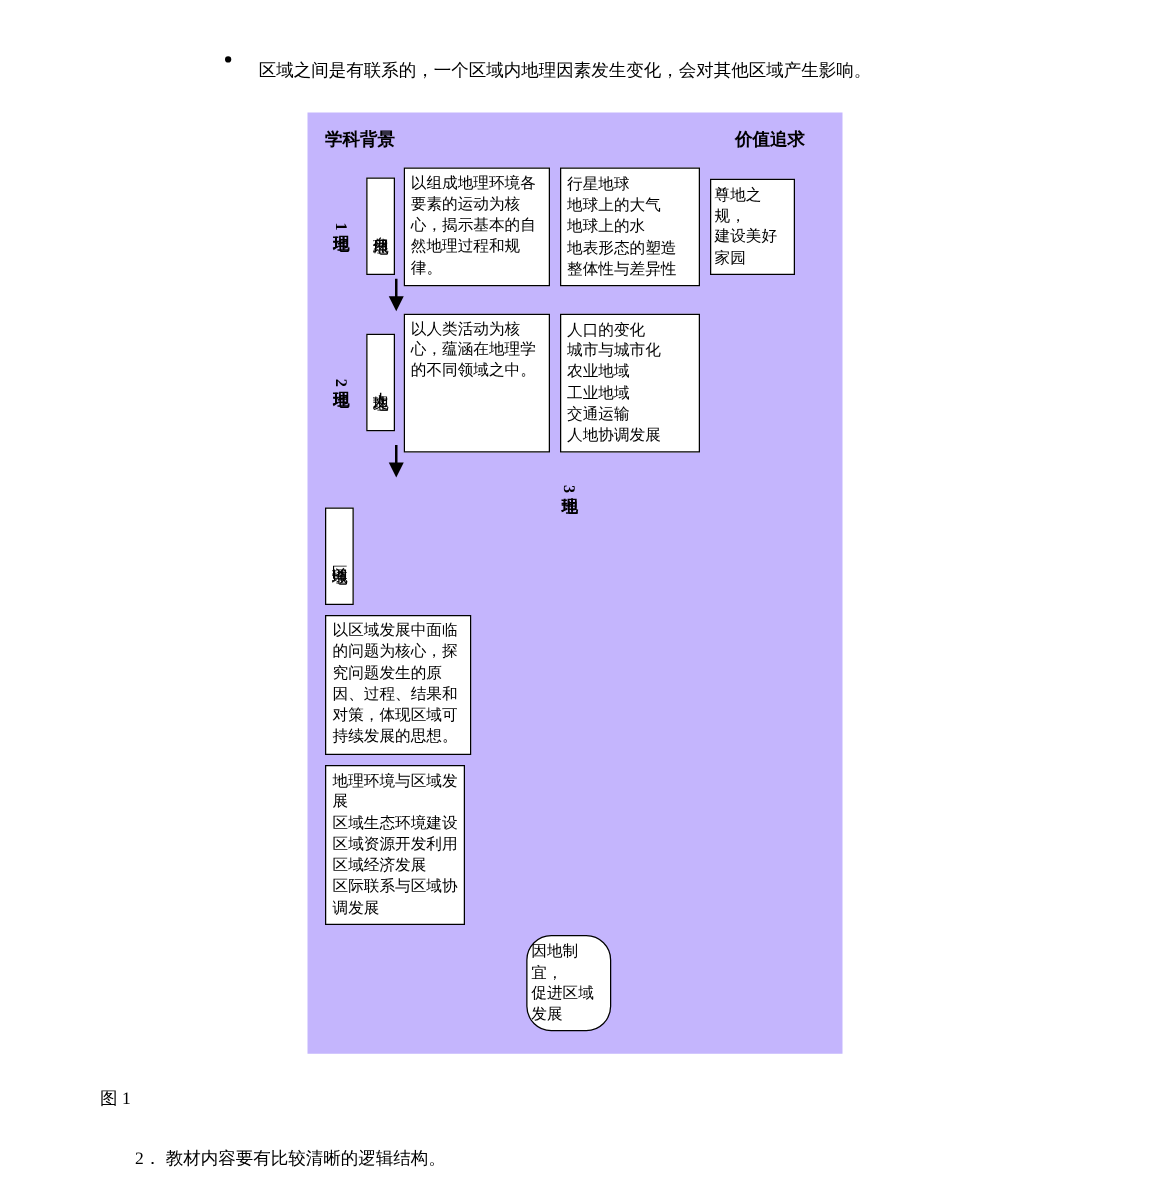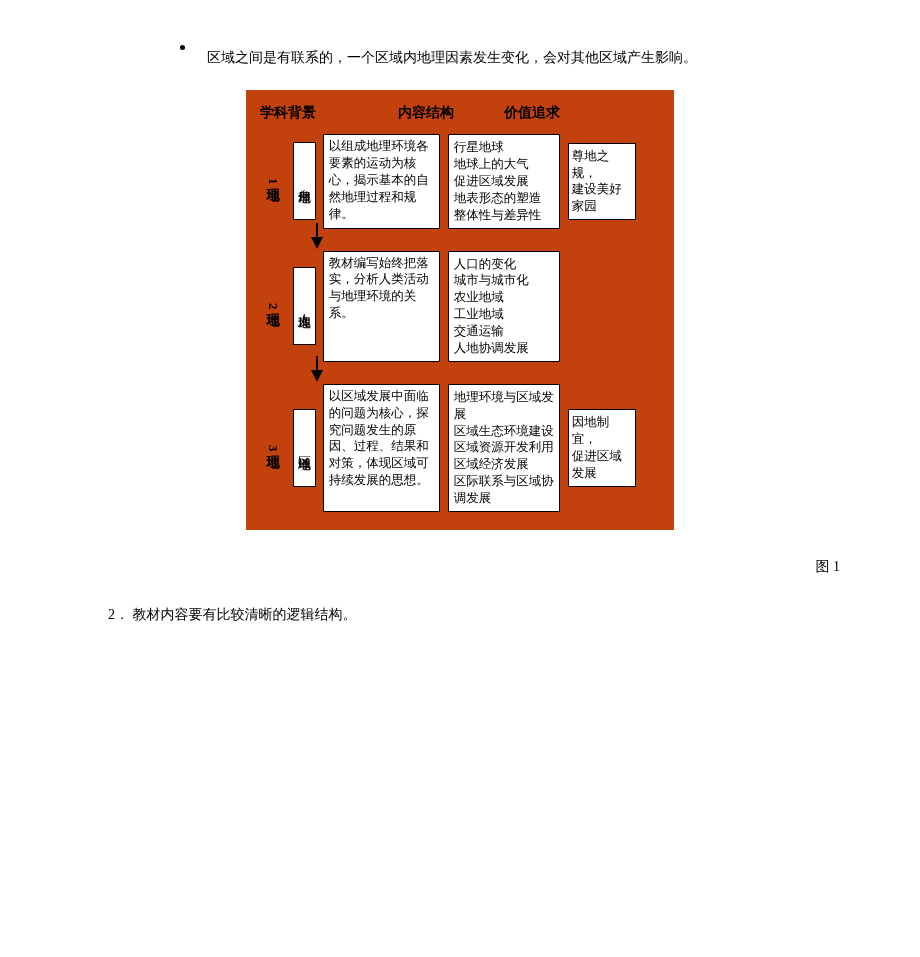--- a/index.html
+++ b/index.html
@@ -36,33 +36,33 @@
   .indent-para {
     text-indent: 2em;
     margin: 12px 0 4px 0;
   }
   .figure-wrap {
     display: flex;
     justify-content: center;
     margin: 18px 0 10px 0;
   }
   .figure {
-    background: #c2410c;
+    background: #c4b5fd;
     padding: 10px 24px 18px 14px;
     width: 390px;
   }
   .fig-headers {
     display: flex;
     font-size: 14px;
     font-weight: bold;
     margin-bottom: 8px;
   }
   .fh-a { width: 88px; text-align: left; }
   .fh-b { width: 156px; text-align: center; }
-  .fh-c { flex: 1; padding-right: 6px; }
+  .fh-c { flex: 1; text-align: right; padding-right: 6px; }
   .fig-row {
     display: flex;
     align-items: stretch;
     margin-bottom: 8px;
     gap: 8px;
   }
   .vcol {
     display: flex;
     flex-direction: column;
     justify-content: center;
@@ -103,96 +103,95 @@
   .arrow-down::before {
     content:"";
     display:block;
     position:relative;
     top:-26px; left:-1px;
     width:2px; height:16px; background:#000;
   }
   .arrow-col { width:18px; display:flex; flex-direction:column; justify-content:center; gap:4px;}
   .arrow-slot { height:14px; display:flex; justify-content:center;}
   .fig-caption {
-    text-align: right;
+    text-align: left;
     margin: 24px 0 21px 0;
     font-size: 14px;
   }
 </style>
 </head>
 <body>
 
 <div class="page">
 
   <div class="bullet-row">
     <span class="bullet-dot"></span>
     <span>区域之间是有联系的，一个区域内地理因素发生变化，会对其他区域产生影响。</span>
   </div>
 
 
   <div class="figure-wrap">
     <div class="figure">
 
       <div class="fig-headers">
         <div class="fh-a">学科背景</div>
-        <div class="fh-b">内容结构</div>
         <div class="fh-c">价值追求</div>
       </div>
 
       <div class="fig-row">
         <div class="module-label">地理1</div>
         <div class="vcol" style="width:22px;">
           <div class="box bg-box">自然地理</div>
         </div>
         <div class="box content-box">以组成地理环境各要素的运动为核心，揭示基本的自然地理过程和规律。</div>
         <div class="box struct-box" style="white-space:pre-line;">行星地球
 地球上的大气
-促进区域发展
+地球上的水
 地表形态的塑造
 整体性与差异性</div>
         <div class="box value-box" style="white-space:pre-line;">尊地之规，
 建设美好家园</div>
       </div>
       <div class="arrow-col" style="margin-left:48px;">
           <div class="arrow-slot">
             <div class="arrow-down"></div>
           </div>
         </div>
 
       <div class="fig-row">
         <div class="module-label">地理2</div>
         <div class="vcol" style="width:22px;">
           <div class="box bg-box">人文地理</div>
         </div>
-        <div class="box content-box">教材编写始终把落实，分析人类活动与地理环境的关系。</div>
+        <div class="box content-box">以人类活动为核心，蕴涵在地理学的不同领域之中。</div>
         <div class="box struct-box" style="white-space:pre-line;">人口的变化
 城市与城市化
 农业地域
 工业地域
 交通运输
 人地协调发展</div>
       </div>
       <div class="arrow-col" style="margin-left:48px;">
           <div class="arrow-slot">
             <div class="arrow-down"></div>
           </div>
         </div>
 
-      <div class="fig-row" style="margin-bottom:0;">
+      <div class="fig-row" style="margin-bottom:0;flex-direction:column;">
         <div class="module-label">地理3</div>
         <div class="vcol" style="width:22px;">
           <div class="box bg-box">区域地理</div>
         </div>
         <div class="box content-box">以区域发展中面临的问题为核心，探究问题发生的原因、过程、结果和对策，体现区域可持续发展的思想。</div>
         <div class="box struct-box" style="white-space:pre-line;">地理环境与区域发展
 区域生态环境建设
 区域资源开发利用
 区域经济发展
 区际联系与区域协调发展</div>
-        <div class="box value-box" style="white-space:pre-line;">因地制宜，
+        <div class="box value-box" style="white-space:pre-line;border-radius:20px;">因地制宜，
 促进区域发展</div>
       </div>
 
     </div>
   </div>
 
   <div class="fig-caption">图  1</div>
 
   <p class="indent-para">2．  教材内容要有比较清晰的逻辑结构。</p>
 

